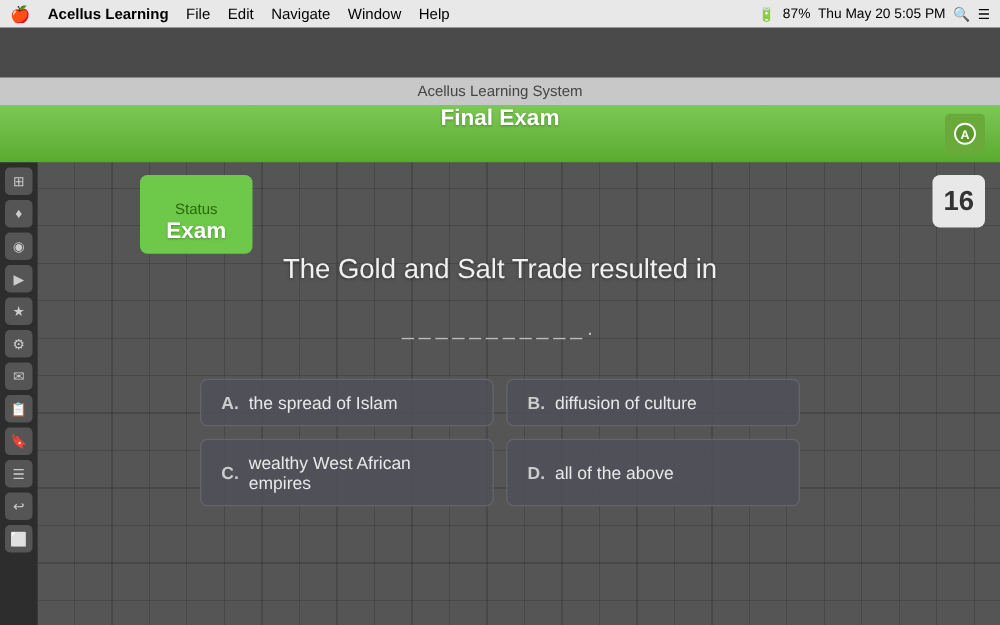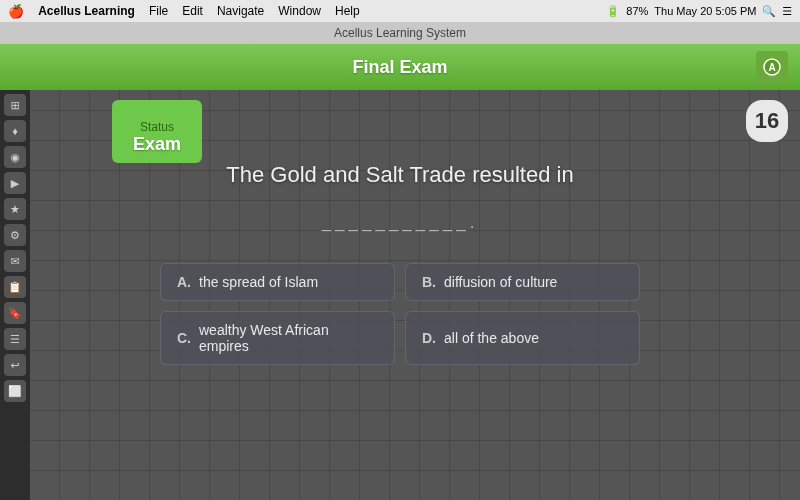--- a/index.html
+++ b/index.html
@@ -57,33 +57,34 @@
     .titlebar {
       width: 800px;
       height: 22px;
       background: #c8c8c8;
       display: flex;
       align-items: center;
       justify-content: center;
       font-size: 12px;
       color: #333;
       position: relative;
+      margin-top: 40px;
     }
     .titlebar-title {
       font-size: 12px;
       color: #444;
     }
 
     
     .app-header {
       width: 800px;
       height: 46px;
       background: linear-gradient(180deg, #7dc857 0%, #5aaa2e 100%);
       display: flex;
-      align-items: center;
+      align-items: flex-start;
       justify-content: center;
       position: relative;
     }
     .app-header-title {
       font-size: 18px;
       font-weight: 600;
       color: #fff;
       text-shadow: 0 1px 2px rgba(0,0,0,0.3);
     }
     .acellus-logo {
@@ -166,21 +167,21 @@
     }
 
     
     .question-number-box {
       position: absolute;
       right: 12px;
       top: 10px;
       width: 42px;
       height: 42px;
       background: #e8e8e8;
-      border-radius: 16px;
+      border-radius: 6px;
       display: flex;
       align-items: center;
       justify-content: center;
       font-size: 22px;
       font-weight: 700;
       color: #333;
     }
 
     
     .question-area {

